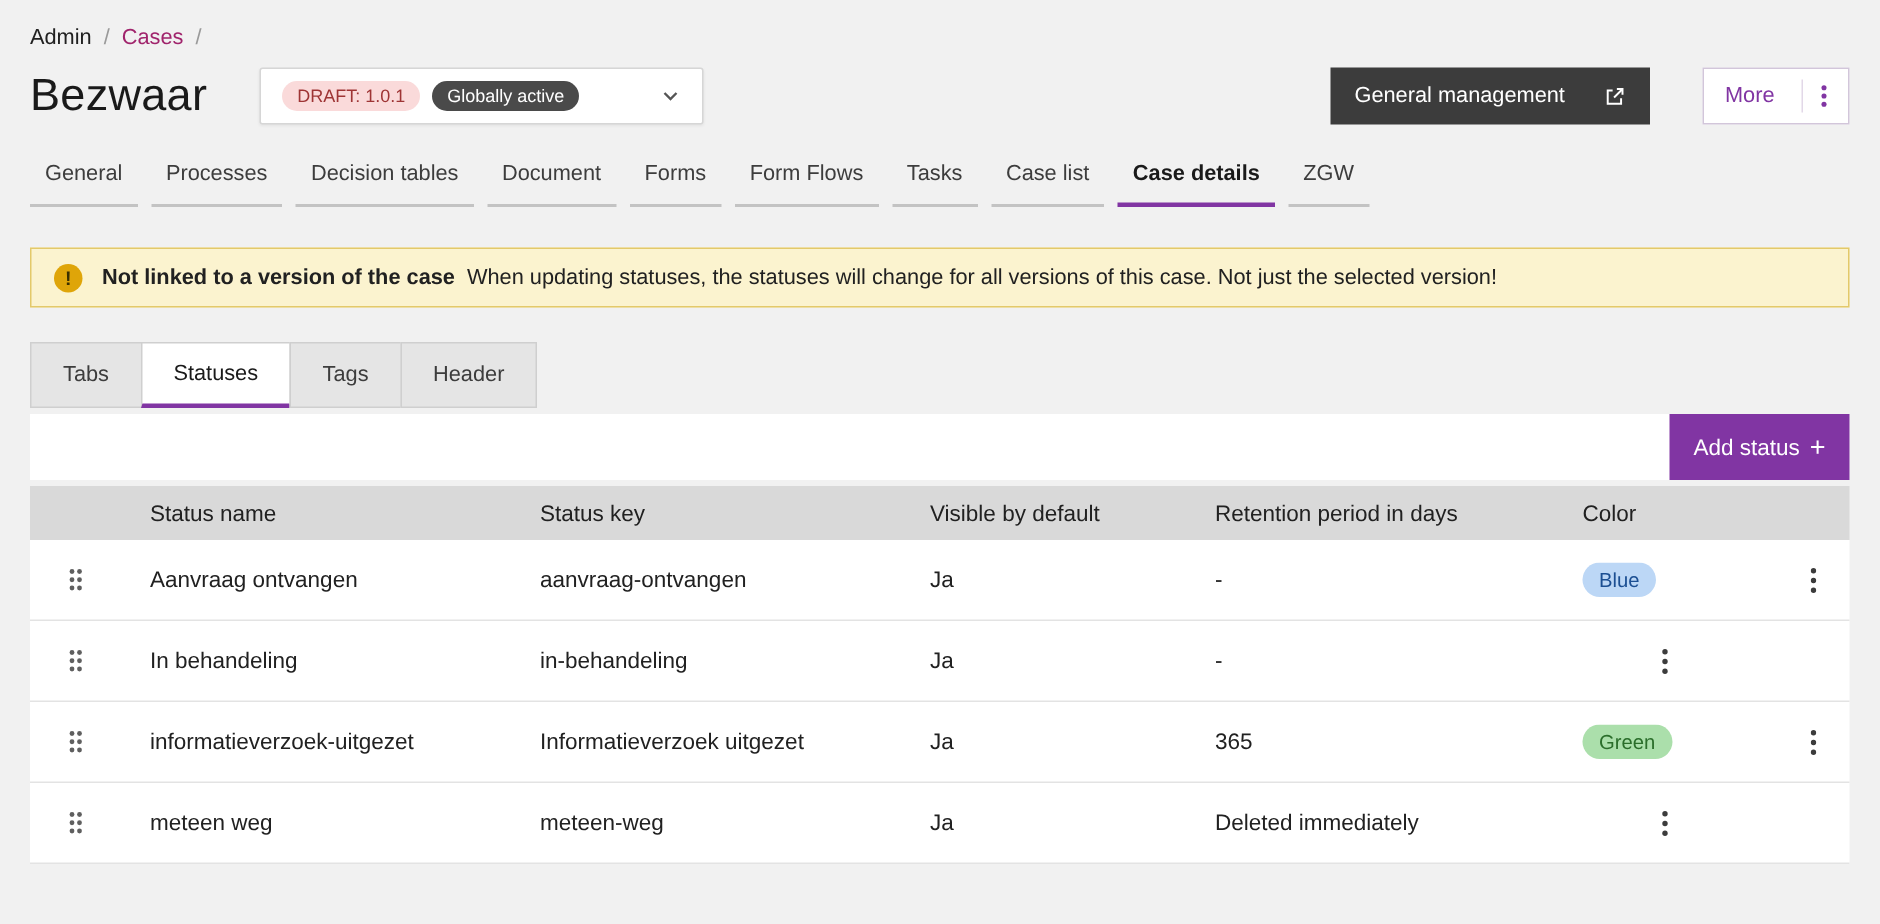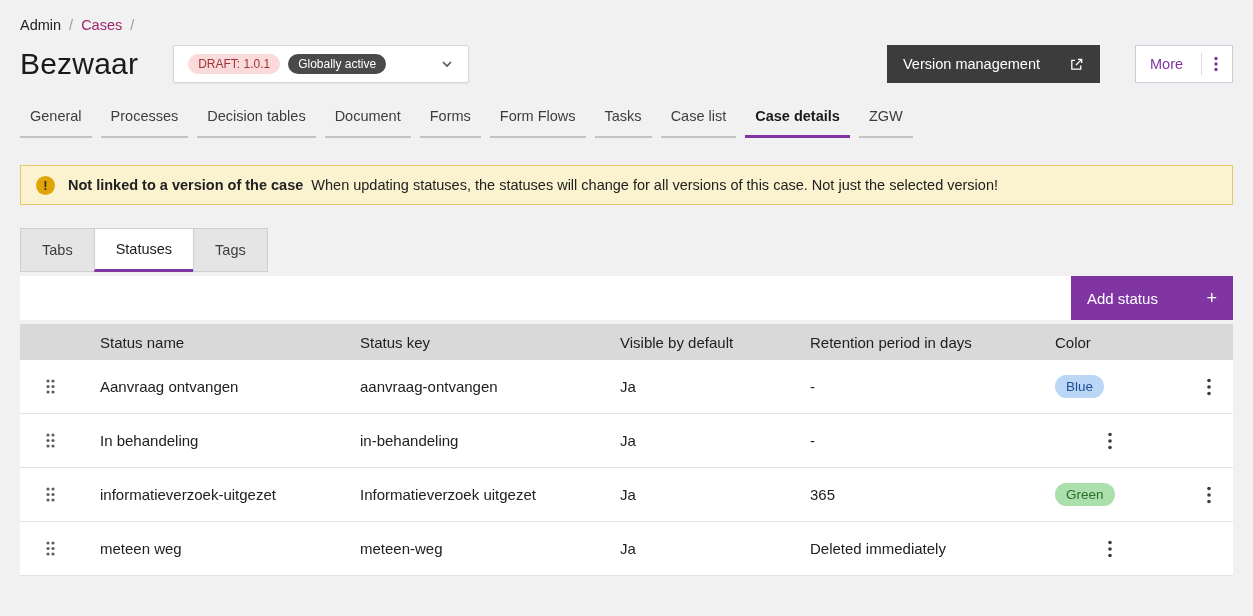--- a/index.html
+++ b/index.html
@@ -71,21 +71,21 @@
   }
   .subtab:first-child { margin-left: 0; }
   .subtab.active {
     background: #fff; color: #1a1a1a;
     border-bottom: 3px solid var(--accent, #8135a3);
   }
 
   
   .toolbar { margin-top: 4px; height: 44px; background: #fff; position: relative; }
   .btn-add {
-    position: absolute; right: 0; top: 0; height: 44px; width: 162px;
+    position: absolute; right: 0; top: 0; height: 44px; width: 120px;
     background: var(--accent, #8135a3); color: #fff; border: none; cursor: pointer;
     display: flex; align-items: center; justify-content: space-between; padding: 0 16px;
     font-size: 15px; font-family: inherit;
   }
   .btn-add .plus { font-size: 18px; }
 
   
   .table { margin-top: 4px; font-size: 15px; }
   .trow {
     display: grid;
@@ -120,21 +120,21 @@
       <span class="chevron">
         <svg width="14" height="14" viewBox="0 0 14 14" fill="none" stroke="#555" stroke-width="1.6">
             <path d="M3 5 l4 4 4-4"></path>
           </svg>
       </span>
     </div>
 
     <div class="spacer"></div>
 
     <button class="btn-dark">
-      <span>Version management</span>
+      <span>General management</span>
       <span style="display:flex;align-items:center;">
         <svg width="15" height="15" viewBox="0 0 16 16" fill="none" stroke="#fff" stroke-width="1.4">
             <path d="M6.5 3.5 H3 v9.5 h9.5 V9"></path>
             <path d="M9.5 2.5 h4 v4"></path>
             <path d="M13.2 2.8 L7.5 8.5"></path>
           </svg>
       </span>
     </button>
 
     <button class="btn-more">
@@ -167,20 +167,21 @@
     <span class="msg">
       <strong>Not linked to a version of the case</strong>
       <span>When updating statuses, the statuses will change for all versions of this case. Not just the selected version!</span>
     </span>
   </div>
 
   <div class="subtabs">
     <div class="subtab">Tabs</div>
     <div class="subtab active">Statuses</div>
     <div class="subtab">Tags</div>
+    <div class="subtab">Header</div>
   </div>
 
   <div class="toolbar">
     <button class="btn-add">
       <span>Add status</span>
       <span class="plus">+</span>
     </button>
   </div>
 
   <div class="table">

